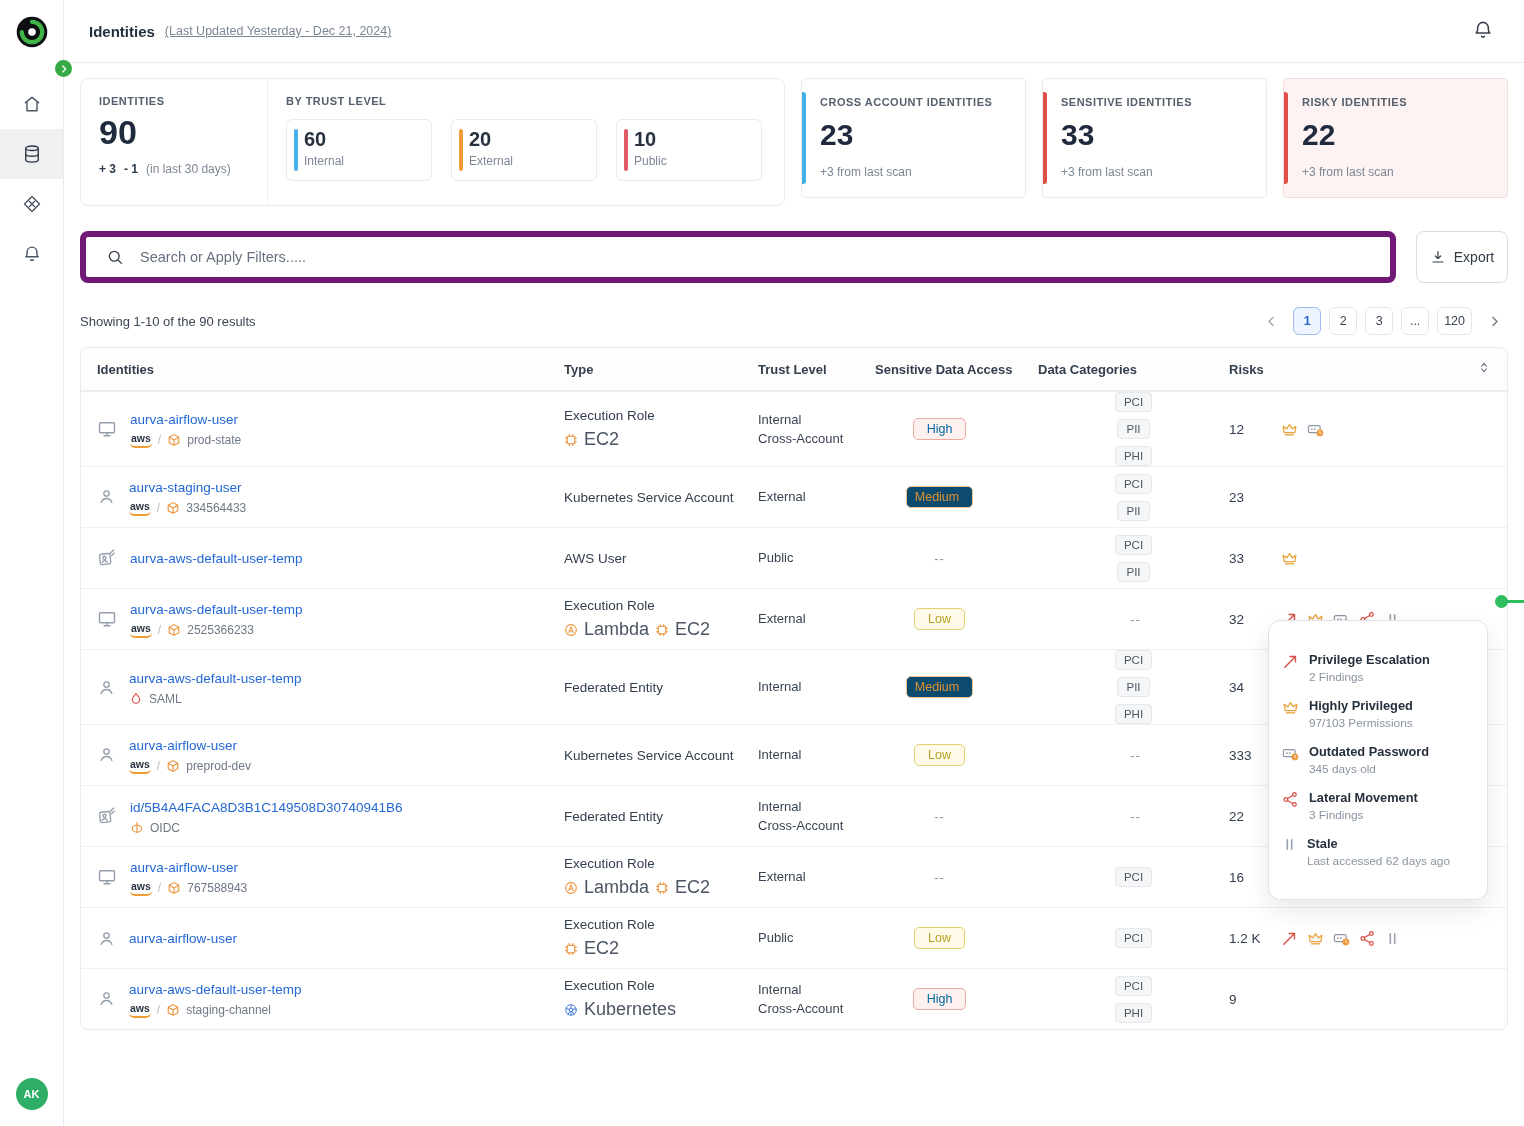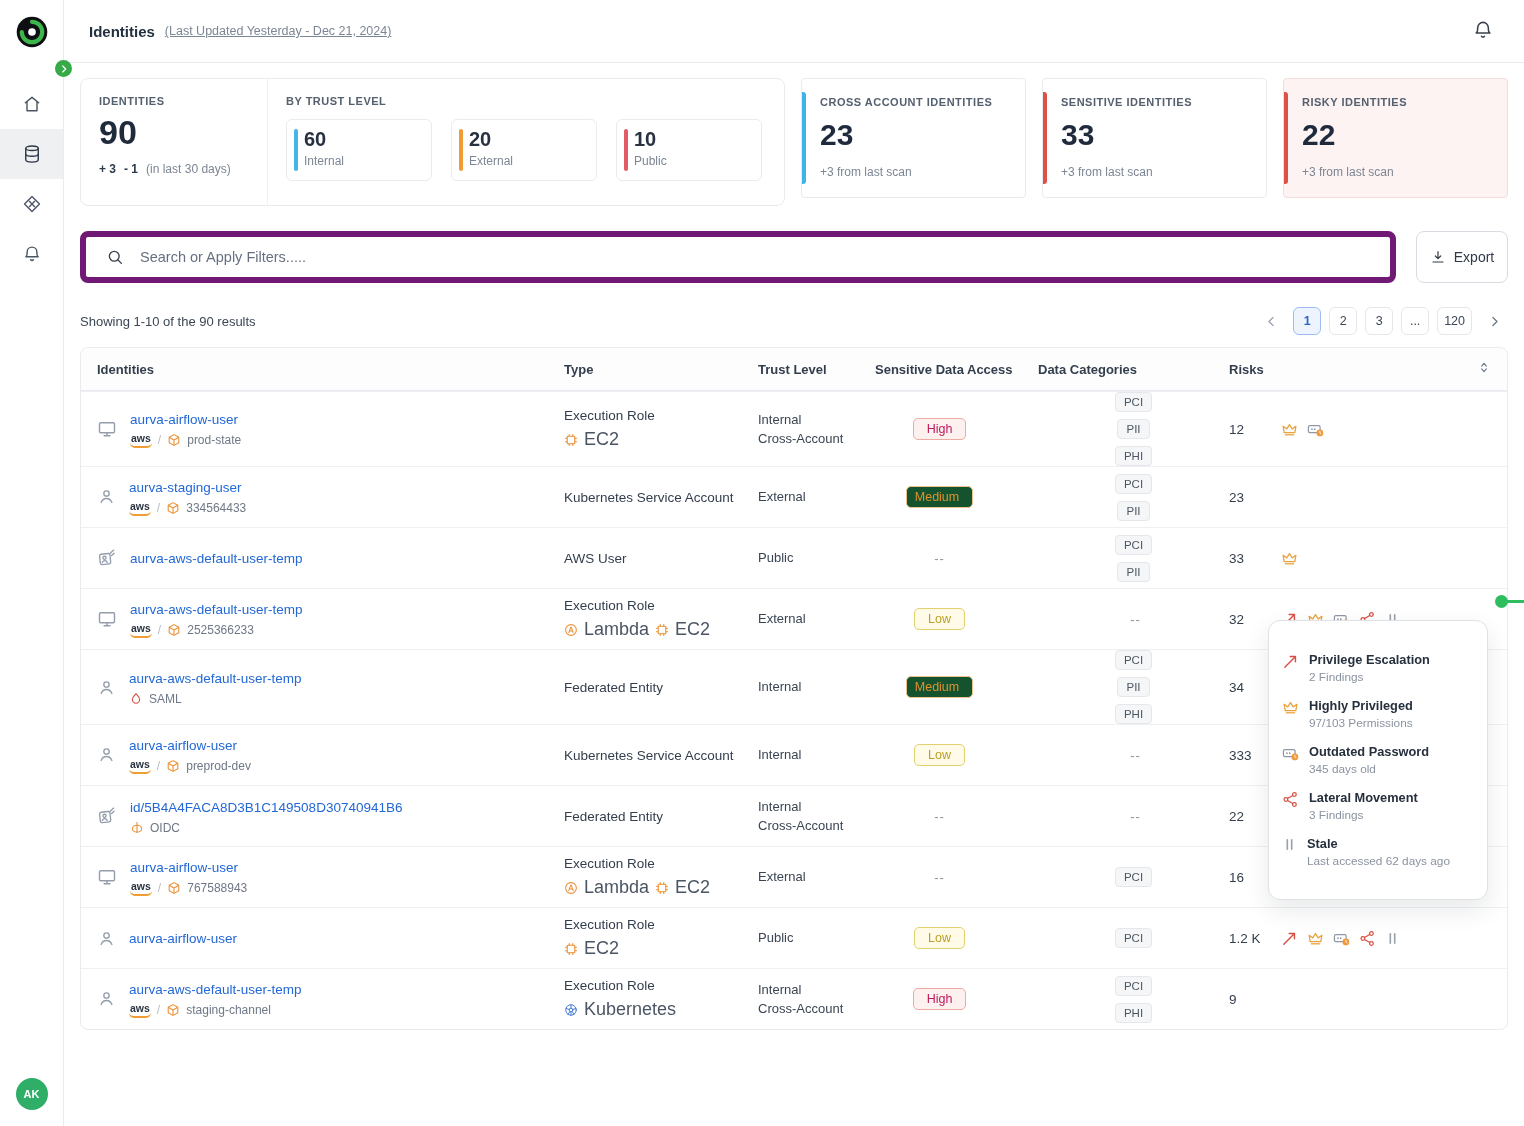--- a/index.html
+++ b/index.html
@@ -74,22 +74,22 @@
   .id-cell{display:flex;align-items:center;gap:13px;padding-left:16px;}
   .id-name{font-size:13.5px;color:#2368d6;text-decoration:none;font-weight:500;cursor:pointer;display:inline-block;}
   .id-sub{display:flex;align-items:flex-start;gap:6px;margin-top:5px;font-size:12px;color:#6e7886;}
   .aws{font-weight:700;font-size:10.5px;color:#2b3442;border-bottom:2px solid #ef9c35;border-radius:0 0 5px 5px;line-height:1.1;padding:0 1px 1px;}
   .sep{color:#b6bcc5;}
   .type-name{font-size:13.5px;color:#333e4d;}
   .type-sub{display:flex;align-items:center;gap:6px;margin-top:6px;font-size:18px;color:#4b5563;}
   .trust-cell{font-size:13px;color:#3a4553;line-height:1.5;}
   .sens-cell{display:flex;justify-content:center;padding-right:34px;}
   .badge{font-size:12.5px;padding:3px 13px;border-radius:5px;border:1px solid;white-space:nowrap;}
-  .badge-high{color:#be185d;border-color:#eeaaa2;background:#fdf1ef;}
-  .badge-medium{color:#e0912f;border-color:#edc28c;background:#14532d;padding-left:8px;}
+  .badge-high{color:#0369a1;border-color:#eeaaa2;background:#fdf1ef;}
+  .badge-medium{color:#e0912f;border-color:#edc28c;background:#0c4a6e;padding-left:8px;}
   .badge-low{color:#b89f23;border-color:#e0d06e;background:#fffbe8;}
   .dash{color:#8a93a0;font-size:13px;letter-spacing:1px;}
   .cat-cell{display:flex;gap:7px;align-items:center;flex-direction:column;}
   .cat-cell .dash{margin-left:4px;}
   .chip{font-size:11.5px;color:#4d5764;background:#f5f6f7;border:1px solid #e5e7ea;border-radius:4px;padding:3px 8px;}
   .risk-cell{display:flex;align-items:center;}
   .risk-num{font-size:13.5px;color:#333e4d;width:52px;flex:0 0 auto;}
   .risk-icons{display:flex;gap:9px;align-items:center;}
   .risk-ic{cursor:pointer;}
   .ic{display:inline-flex;align-items:center;justify-content:center;}

